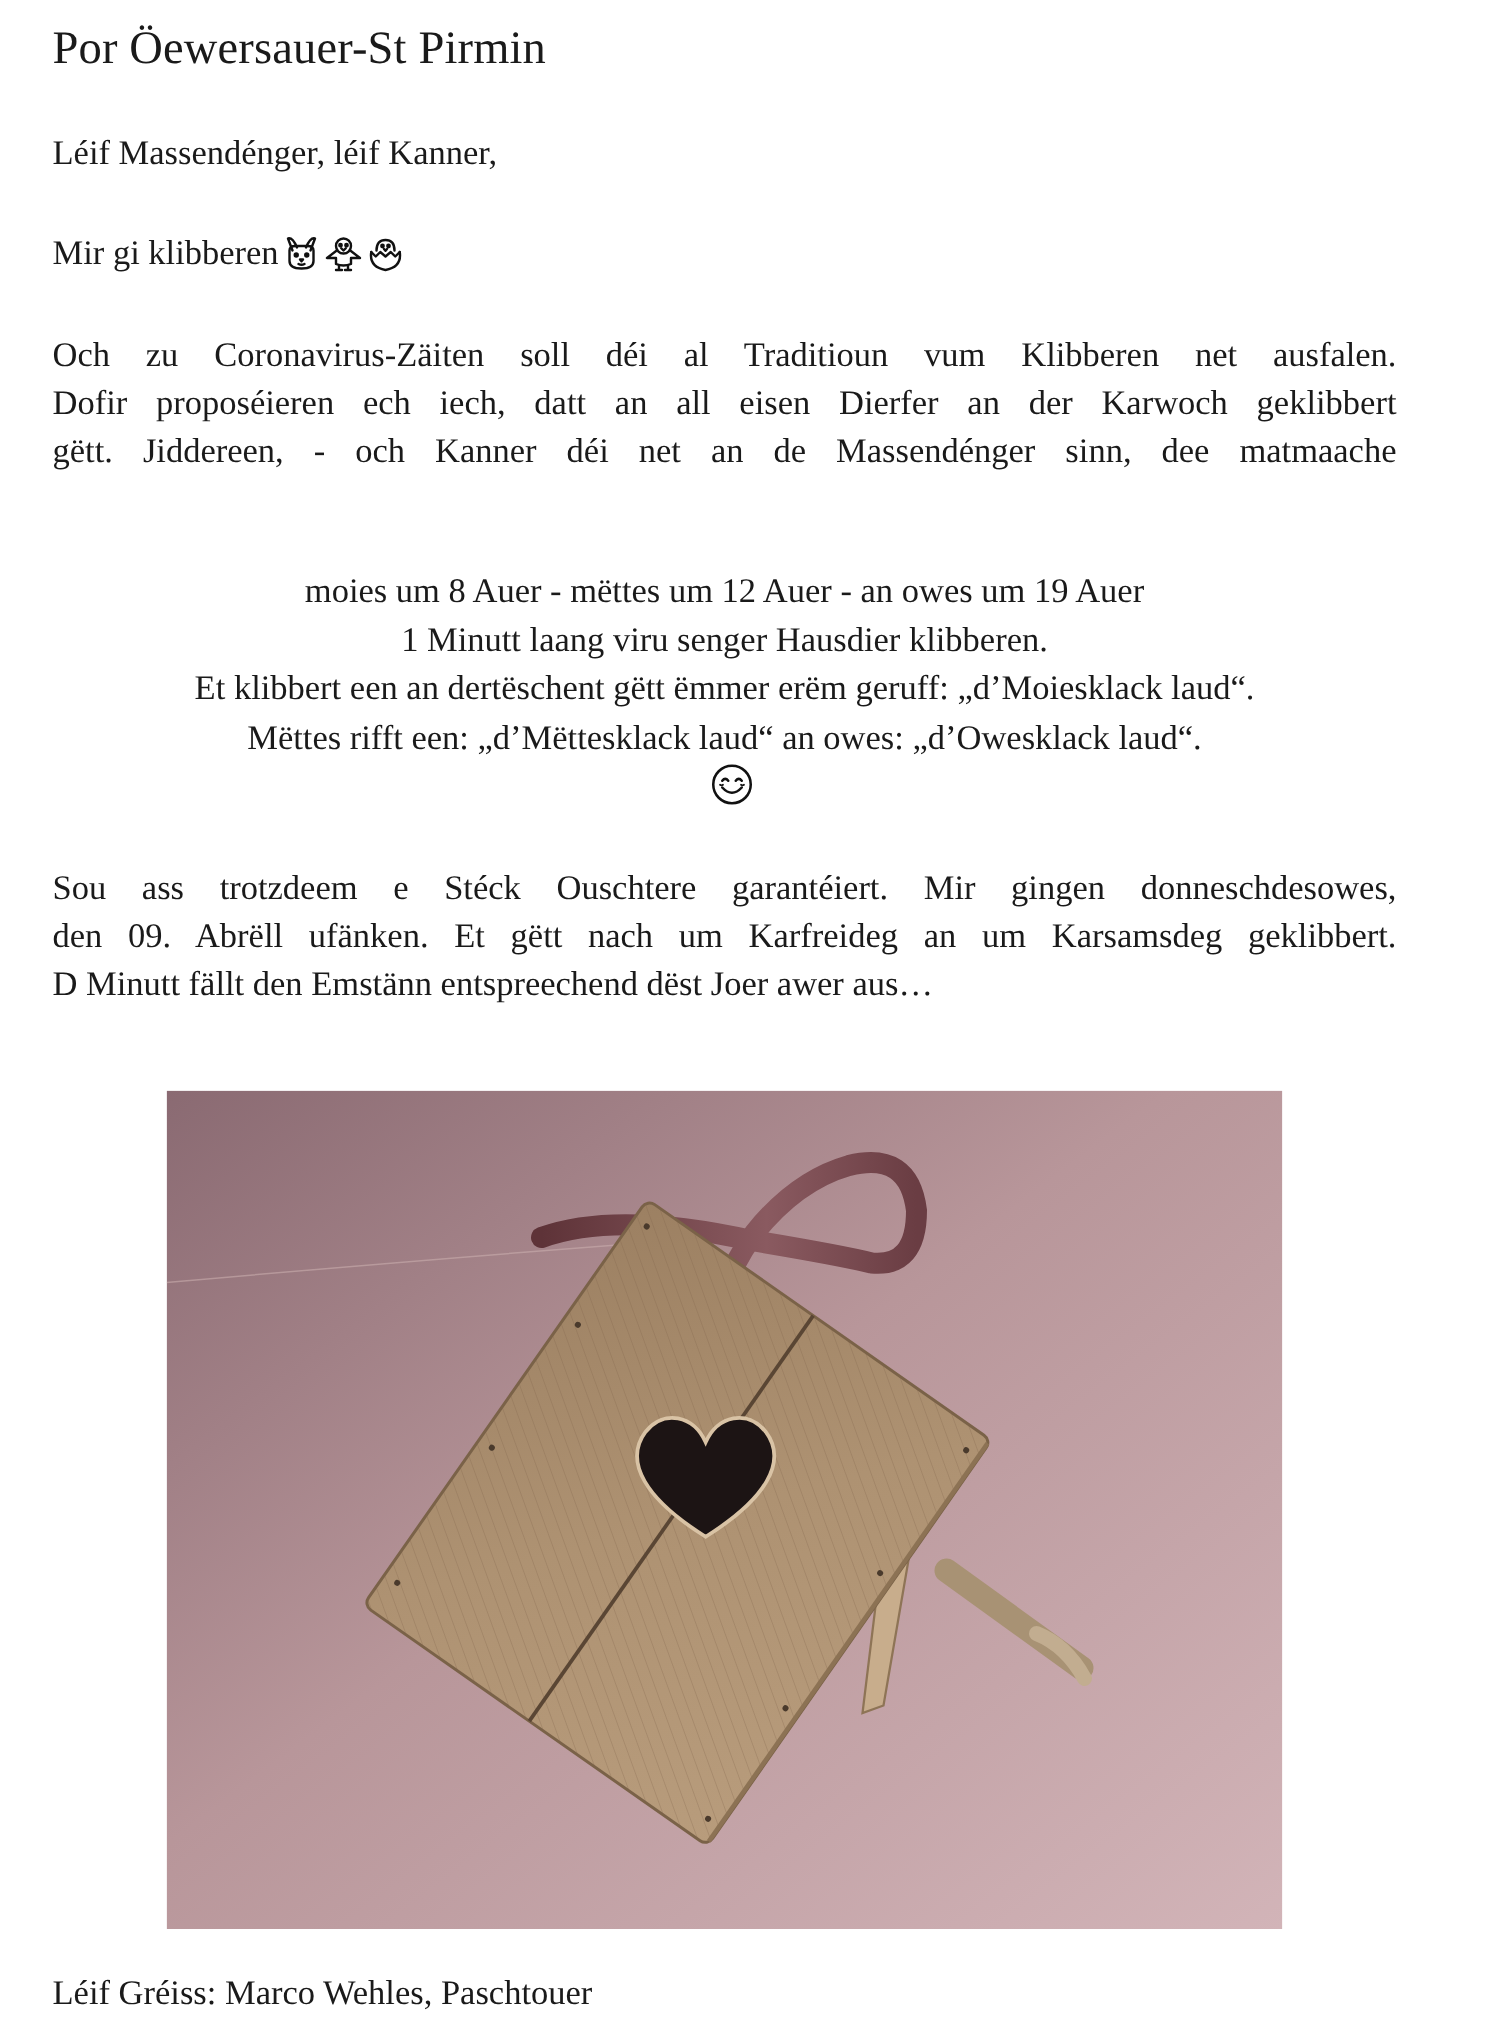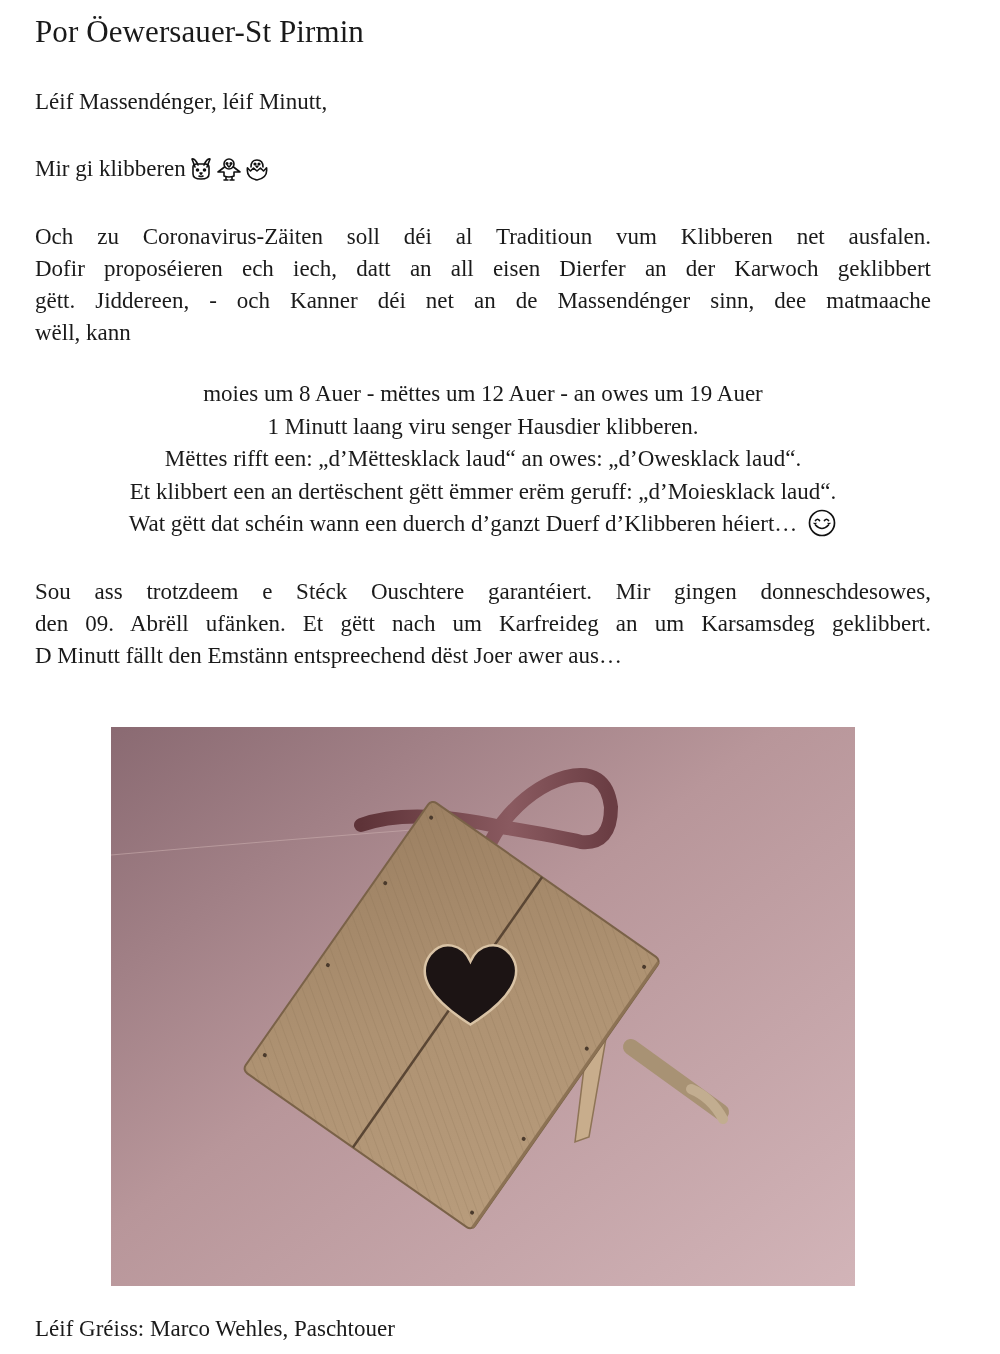--- a/index.html
+++ b/index.html
@@ -39,21 +39,21 @@
     overflow: hidden;
   }
   .photo svg { width: 744px; height: 559px; display: block; }
   .caption { top: 1316px; }
 </style>
 </head>
 <body>
 
 <h1 class="title">Por Öewersauer-St Pirmin</h1>
 
-<p class="line greeting">Léif Massendénger, léif Minutt,</p>
+<p class="line greeting">Léif Massendénger, léif Kanner,</p>
 
 <p class="line intro">
   <span>Mir gi klibberen</span>
   <span class="emoji">
     <svg viewBox="0 0 26 26" fill="none" stroke="#111" stroke-width="1.6" stroke-linejoin="round" stroke-linecap="round">
       <path d="M7 11 L4 3 Q7 2 10 9"></path>
       <path d="M19 11 L22 3 Q19 2 16 9"></path>
       <path d="M5 11 Q5 8 9 8 L17 8 Q21 8 21 11 L21 18 Q21 23 13 23 Q5 23 5 18 Z"></path>
       <circle cx="9.5" cy="14" r="1" fill="#111"></circle>
       <circle cx="16.5" cy="14" r="1" fill="#111"></circle>
@@ -80,29 +80,28 @@
       <path d="M3.5 12 L6.5 15 L9.5 12 L13 15 L16.5 12 L19.5 15 L22.5 12"></path>
       <path d="M3.5 12 Q2 22 13 24 Q24 22 22.5 12"></path>
     </svg>
   </span>
 </p>
 
 <div class="para para1">
   <span class="l">Och zu Coronavirus-Zäiten soll déi al Traditioun vum Klibberen net ausfalen.</span>
   <span class="l">Dofir proposéieren ech iech, datt an all eisen Dierfer an der Karwoch geklibbert</span>
   <span class="l">gëtt. Jiddereen, - och Kanner déi net an de Massendénger sinn, dee matmaache</span>
-  <span class="l last">wëll, kann</span>
 </div>
 
 <div class="centered">
   <span class="c">moies um 8 Auer - mëttes um 12 Auer - an owes um 19 Auer</span>
   <span class="c">1 Minutt laang viru senger Hausdier klibberen.</span>
+  <span class="c">Et klibbert een an dertëschent gëtt ëmmer erëm geruff: „d’Moiesklack laud“.</span>
   <span class="c">Mëttes rifft een: „d’Mëttesklack laud“ an owes: „d’Owesklack laud“.</span>
-  <span class="c">Et klibbert een an dertëschent gëtt ëmmer erëm geruff: „d’Moiesklack laud“.</span>
-  <span class="c"><span>Wat gëtt dat schéin wann een duerch d’ganzt Duerf d’Klibberen héiert…</span><span class="smile"><svg viewBox="0 0 30 30" fill="none" stroke="#111" stroke-width="1.7" stroke-linecap="round">
+  <span class="c"><span class="smile"><svg viewBox="0 0 30 30" fill="none" stroke="#111" stroke-width="1.7" stroke-linecap="round">
           <circle cx="15" cy="15" r="12.5"></circle>
           <path d="M8.5 12.5 Q10.5 10 12.5 12.5"></path>
           <path d="M17.5 12.5 Q19.5 10 21.5 12.5"></path>
           <path d="M8.5 17 Q15 24 21.5 17"></path>
           <path d="M7 15.2 Q8 16 9 15.2" stroke-width="1.2"></path>
           <path d="M21 15.2 Q22 16 23 15.2" stroke-width="1.2"></path>
         </svg></span></span>
 </div>
 
 <div class="para para2">

